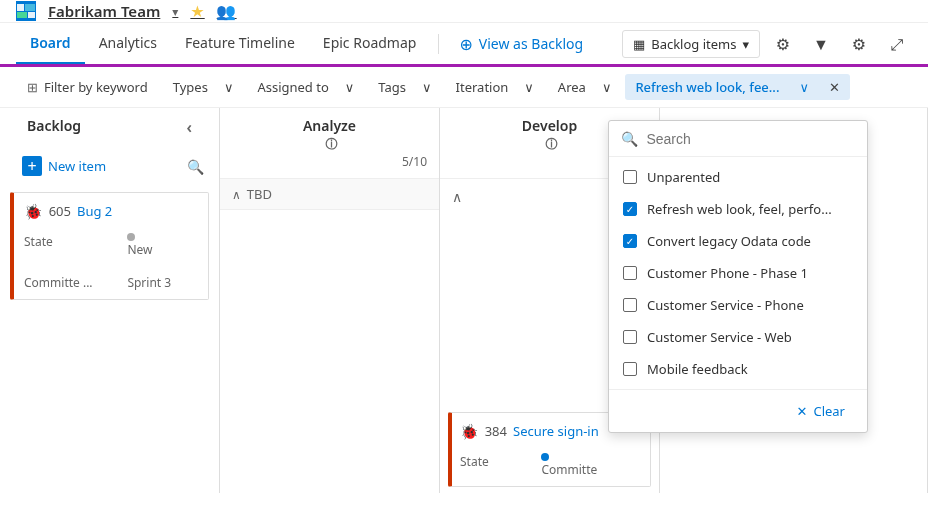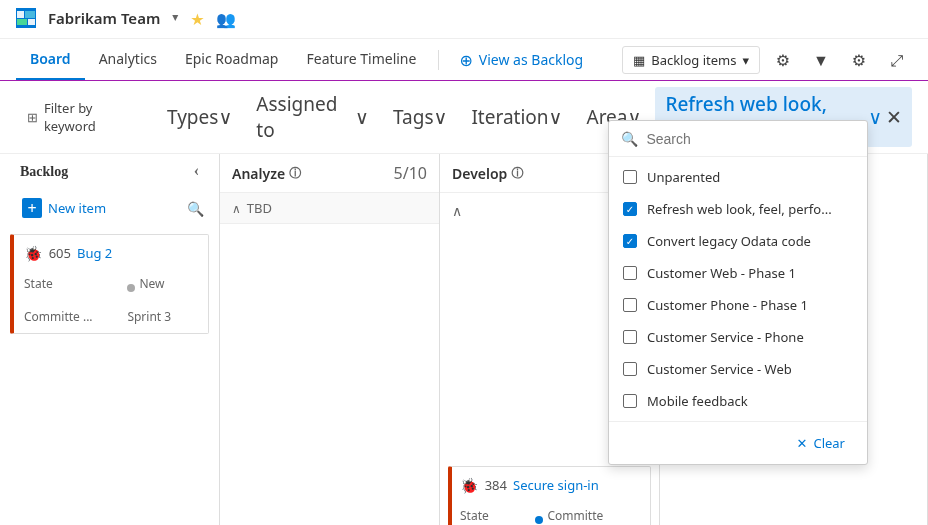--- a/index.html
+++ b/index.html
@@ -1,62 +1,62 @@
 <!DOCTYPE html>
 <html><head>
   <meta charset="utf-8">
   <style>
     * { box-sizing: border-box; margin: 0; padding: 0; }
     body { font-family: 'Segoe UI', system-ui, sans-serif; font-size: 14px; color: #333; background: #fff; overflow: hidden; }
 
     
-    .topbar { display: flex; align-items: flex-start; padding: 8px 16px; border-bottom: 1px solid #eee; gap: 12px; }
+    .topbar { display: flex; align-items: center; padding: 0 16px; border-bottom: 1px solid #eee; gap: 12px; text-decoration: underline; }
     .team-icon { width: 20px; height: 20px; background: #0078d4; display: inline-flex; align-items: center; justify-content: center; color: white; font-size: 10px; font-weight: bold; }
     .star-icon { color: #f7c948; font-size: 16px; }
 
     
-    .nav-tabs { display: flex; align-items: center; padding: 0 16px; border-bottom: 1px solid #a21caf; gap: 0; }
+    .nav-tabs { display: flex; align-items: center; padding: 0 16px; border-bottom: 3px solid #a21caf; gap: 0; }
     .nav-tab { padding: 10px 14px; font-size: 14px; color: #444; cursor: pointer; border-bottom: 2px solid transparent; }
     .nav-tab.active { color: #0078d4; border-bottom: 2px solid #0078d4; font-weight: 600; }
     .nav-divider { width: 1px; height: 20px; background: #ddd; margin: 0 8px; }
     .view-backlog-btn { display: flex; align-items: center; gap: 6px; padding: 6px 12px; color: #0078d4; font-size: 14px; cursor: pointer; }
 
     .nav-right { margin-left: auto; display: flex; align-items: center; gap: 8px; }
     .backlog-items-btn { display: flex; align-items: center; gap: 6px; padding: 4px 10px; border: 1px solid #ddd; border-radius: 3px; cursor: pointer; font-size: 13px; }
     .toolbar-icon-btn { width: 30px; height: 30px; display: flex; align-items: center; justify-content: center; cursor: pointer; color: #444; font-size: 16px; }
 
     
     .filter-bar { display: flex; align-items: center; padding: 6px 16px; border-bottom: 1px solid #eee; gap: 4px; background: #fff; }
     .filter-keyword { display: flex; align-items: center; gap: 6px; padding: 4px 10px; border: 1px solid transparent; color: #444; cursor: pointer; font-size: 13px; }
-    .filter-dropdown { display: flex; align-items: center; gap: 0; padding: 4px 10px; cursor: pointer; font-size: 19px; color: #444; }
+    .filter-dropdown { display: flex; align-items: center; gap: 16px; padding: 4px 10px; cursor: pointer; font-size: 13px; color: #444; }
     .filter-active { background: #deecf9; border-radius: 3px; color: #0078d4; font-weight: 500; }
 
     
     .board-area { display: flex; height: calc(525px - 140px); overflow: hidden; }
 
     
     .backlog-col { width: 220px; min-width: 220px; border-right: 1px solid #ddd; display: flex; flex-direction: column; }
-    .col-header { display: flex; align-items: flex-end; justify-content: space-between; padding: 8px 20px; font-weight: 600; font-size: 14px; font-family: Liberation Serif, serif; }
+    .col-header { display: flex; align-items: flex-start; justify-content: space-between; padding: 8px 27px; font-weight: 600; font-size: 14px; }
     .col-toggle { cursor: pointer; color: #666; font-size: 16px; }
     .new-item-btn { display: flex; align-items: center; gap: 6px; padding: 6px 12px; cursor: pointer; font-size: 13px; color: #0078d4; }
     .new-item-plus { background: #0078d4; color: white; width: 20px; height: 20px; display: flex; align-items: center; justify-content: center; font-size: 16px; border-radius: 2px; }
     .search-icon-sm { color: #666; font-size: 14px; margin-left: auto; cursor: pointer; padding: 4px; }
 
     .work-item-card { margin: 6px 10px; border: 1px solid #ddd; border-left: 4px solid #cc3300; border-radius: 2px; padding: 8px 10px; background: #fff; cursor: pointer; }
     .item-header { display: flex; align-items: center; gap: 6px; font-size: 13px; }
     .bug-icon { color: #cc3300; font-size: 14px; }
     .item-meta { margin-top: 12px; font-size: 12px; color: #666; display: grid; grid-template-columns: auto auto; gap: 16px 8px; }
     .meta-dot { width: 8px; height: 8px; border-radius: 50%; background: #aaa; display: inline-block; margin-right: 4px; }
-    .meta-value { display: flex; align-items: flex-end; }
+    .meta-value { display: flex; align-items: flex-start; flex-direction: column; }
 
     
     .board-cols { display: flex; flex: 1; overflow-x: auto; }
     .board-col { min-width: 200px; border-right: 1px solid #ddd; display: flex; flex-direction: column; }
-    .board-col-header { display: flex; align-items: center; justify-content: space-between; padding: 8px 12px; border-bottom: 1px solid #eee; font-weight: 600; font-size: 14px; }
-    .col-count { font-size: 16px; color: #666; font-weight: normal; }
+    .board-col-header { display: flex; align-items: center; justify-content: space-between; padding: 8px 12px; border-bottom: 1px solid #eee; font-weight: 600; font-size: 14px; flex-direction: column; }
+    .col-count { font-size: 12px; color: #666; font-weight: normal; }
     .tbd-row { display: flex; align-items: center; gap: 6px; padding: 6px 12px; background: #f9f9f9; font-size: 13px; color: #666; border-bottom: 1px solid #eee; }
     .tbd-chevron { font-size: 12px; }
     .col-chevron-up { padding: 8px 12px; font-size: 14px; color: #666; cursor: pointer; }
 
     .item-card-board { margin: 6px 8px; border: 1px solid #ddd; border-left: 4px solid #cc3300; border-radius: 2px; padding: 8px; background: #fff; }
     .committed-dot { background: #0078d4; }
 
     
     .dropdown-overlay { position: absolute; top: 120px; right: 60px; width: 260px; background: white; border: 1px solid #ccc; box-shadow: 0 4px 12px rgba(0,0,0,0.15); border-radius: 3px; z-index: 100; }
     .dropdown-search { display: flex; align-items: center; gap: 8px; padding: 8px 12px; border-bottom: 1px solid #eee; }
@@ -88,22 +88,22 @@
   </div>
   <span style="font-weight:600; font-size:15px; cursor:pointer;">Fabrikam Team</span>
   <span style="color:#666; font-size:12px;">▾</span>
   <span class="star-icon">★</span>
   <span style="color:#555; font-size:16px;">👥</span>
 </div>
 
 <div class="nav-tabs">
   <div class="nav-tab active">Board</div>
   <div class="nav-tab">Analytics</div>
+  <div class="nav-tab">Feature Timeline</div>
   <div class="nav-tab">Epic Roadmap</div>
-  <div class="nav-tab">Feature Timeline</div>
   <div class="nav-divider"></div>
   <div class="view-backlog-btn">
     <span style="color:#0078d4; font-size:16px;">⊕</span>
     <span>View as Backlog</span>
   </div>
   <div class="nav-right">
     <div class="backlog-items-btn">
       <span style="font-size:13px;">▦</span>
       <span>Backlog items</span>
       <span>▾</span>
@@ -237,24 +237,20 @@
       <div class="dropdown-item">
         <div class="checkbox checked">✓</div>
         <span>Refresh web look, feel, perfo...</span>
       </div>
       <div class="dropdown-item">
         <div class="checkbox checked">✓</div>
         <span>Convert legacy Odata code</span>
       </div>
       <div class="dropdown-item">
         <div class="checkbox"></div>
-        <span>Customer Web - Phase 1</span>
-      </div>
-      <div class="dropdown-item">
-        <div class="checkbox"></div>
         <span>Customer Phone - Phase 1</span>
       </div>
       <div class="dropdown-item">
         <div class="checkbox"></div>
         <span>Customer Service - Phone</span>
       </div>
       <div class="dropdown-item">
         <div class="checkbox"></div>
         <span>Customer Service - Web</span>
       </div>

